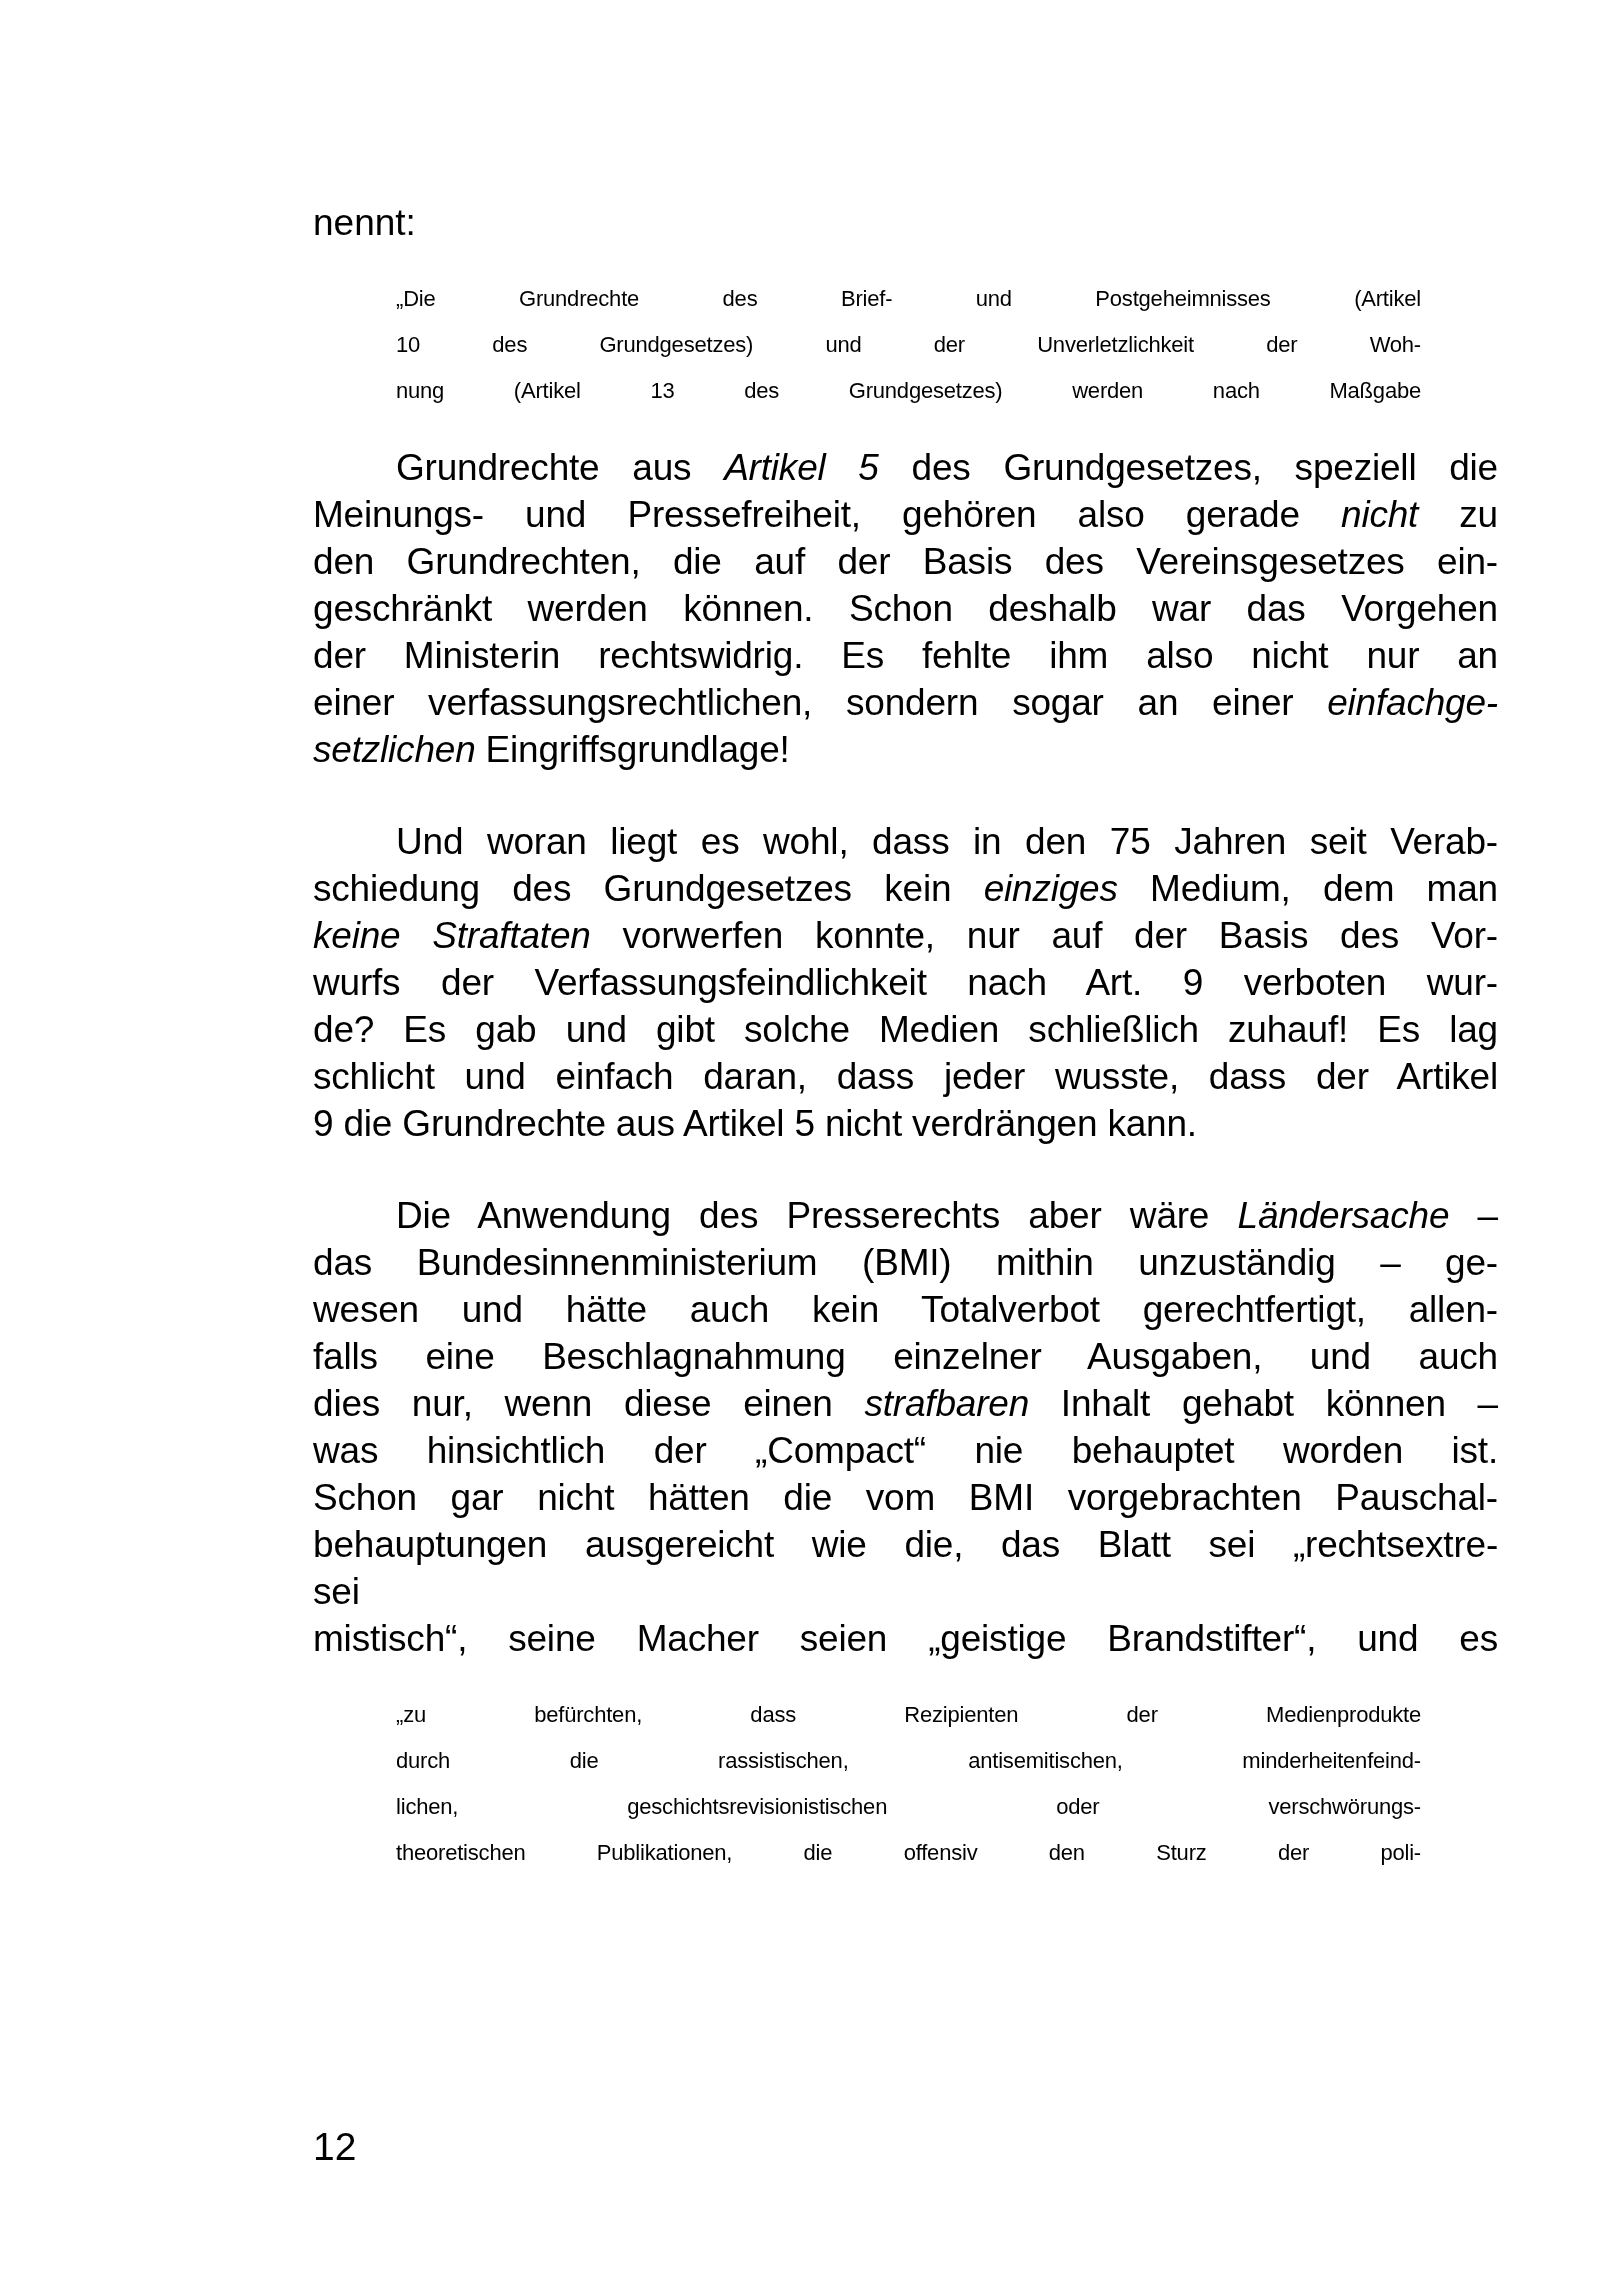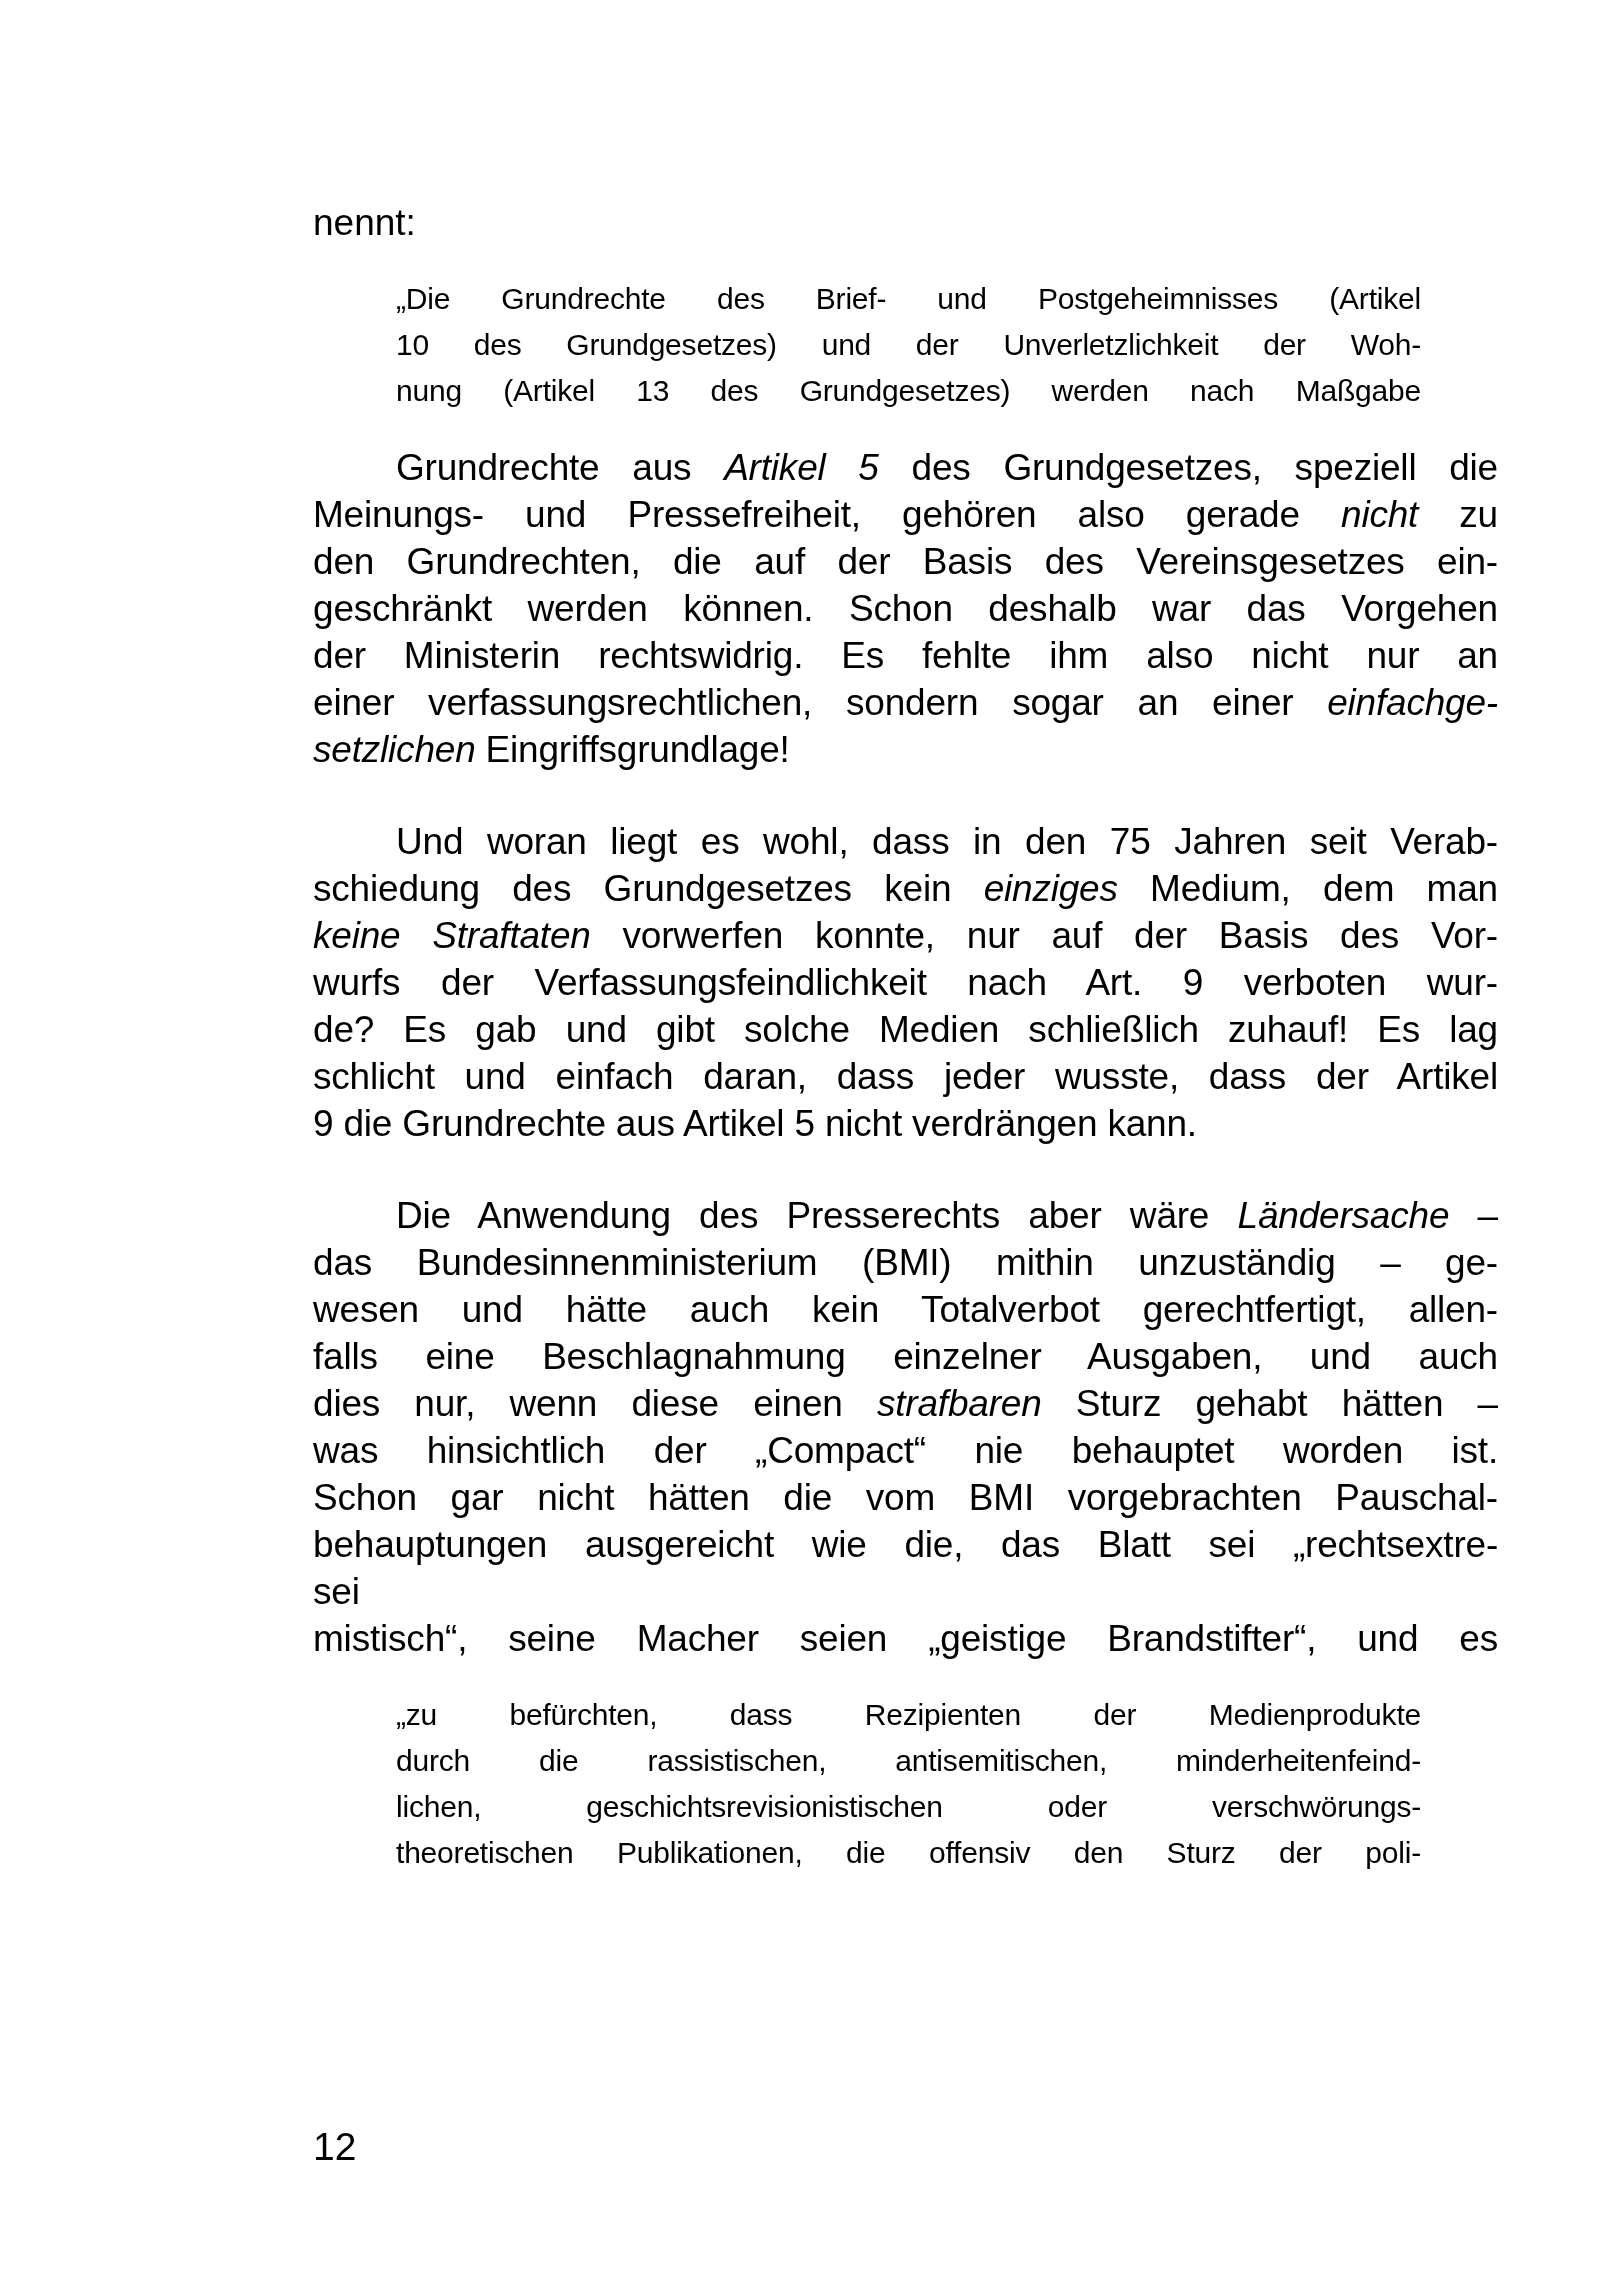--- a/index.html
+++ b/index.html
@@ -30,21 +30,21 @@
     font-size: 37px;
     line-height: 47px;
   }
   .paragraph {
     font-size: 37px;
     line-height: 47px;
     margin-top: 45px;
     letter-spacing: -0.2px;
   }
   .blockquote {
-    font-size: 30px;
+    font-size: 22px;
     line-height: 46px;
     margin-top: 30px;
     margin-left: 83px;
     width: 1025px;
     letter-spacing: -0.2px;
   }
   .blockquote + .paragraph { margin-top: 30px; }
   .paragraph.indent .line:first-child { text-indent: 83px; }
   .line {
     text-align: justify;
@@ -89,21 +89,21 @@
         <div class="line just"><span>wurfs der Verfassungsfeindlichkeit nach Art. 9 verboten wur-</span></div>
         <div class="line just"><span>de? Es gab und gibt solche Medien schließlich zuhauf! Es lag</span></div>
         <div class="line just"><span>schlicht und einfach daran, dass jeder wusste, dass der Artikel</span></div>
         <div class="line"><span>9 die Grundrechte aus Artikel 5 nicht verdrängen kann.</span></div>
       </div>
       <div class="block paragraph indent">
         <div class="line just"><span>Die Anwendung des Presserechts aber wäre </span><em>Ländersache</em><span> –</span></div>
         <div class="line just"><span>das Bundesinnenministerium (BMI) mithin unzuständig – ge-</span></div>
         <div class="line just"><span>wesen und hätte auch kein Totalverbot gerechtfertigt, allen-</span></div>
         <div class="line just"><span>falls eine Beschlagnahmung einzelner Ausgaben, und auch</span></div>
-        <div class="line just"><span>dies nur, wenn diese einen </span><em>strafbaren</em><span> Sturz gehabt hätten –</span></div>
+        <div class="line just"><span>dies nur, wenn diese einen </span><em>strafbaren</em><span> Inhalt gehabt können –</span></div>
         <div class="line just"><span>was hinsichtlich der „Compact“ nie behauptet worden ist.</span></div>
         <div class="line just"><span>Schon gar nicht hätten die vom BMI vorgebrachten Pauschal-</span></div>
         <div class="line just"><span>behauptungen ausgereicht wie die, das Blatt sei „rechtsextre-</span></div>
         <div class="line"><span>sei</span></div>
         <div class="line just"><span>mistisch“, seine Macher seien „geistige Brandstifter“, und es</span></div>
       </div>
       <div class="block blockquote">
         <div class="line just"><span>„zu befürchten, dass Rezipienten der Medienprodukte</span></div>
         <div class="line just"><span>durch die rassistischen, antisemitischen, minderheitenfeind-</span></div>
         <div class="line just"><span>lichen, geschichtsrevisionistischen oder verschwörungs-</span></div>

